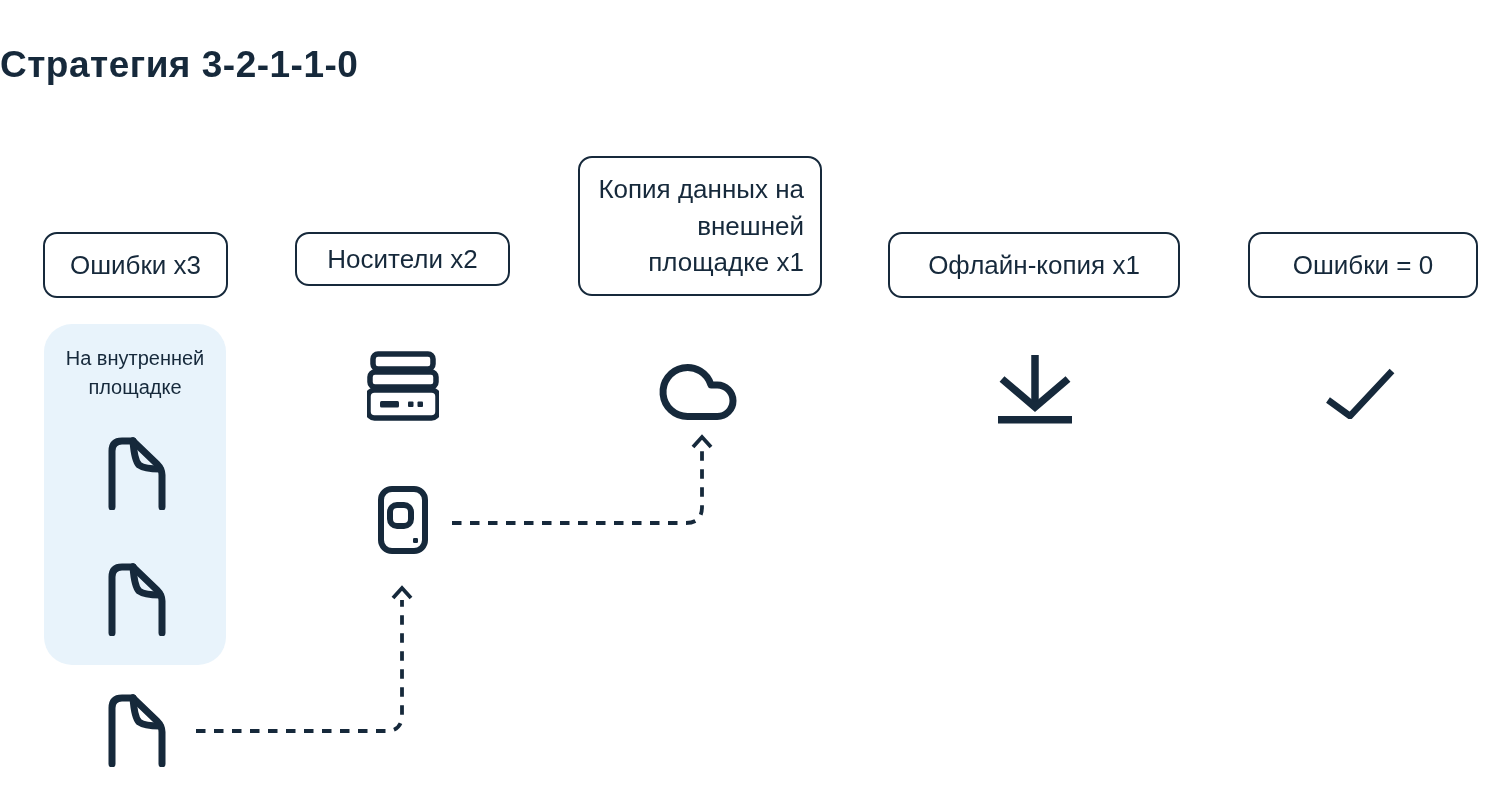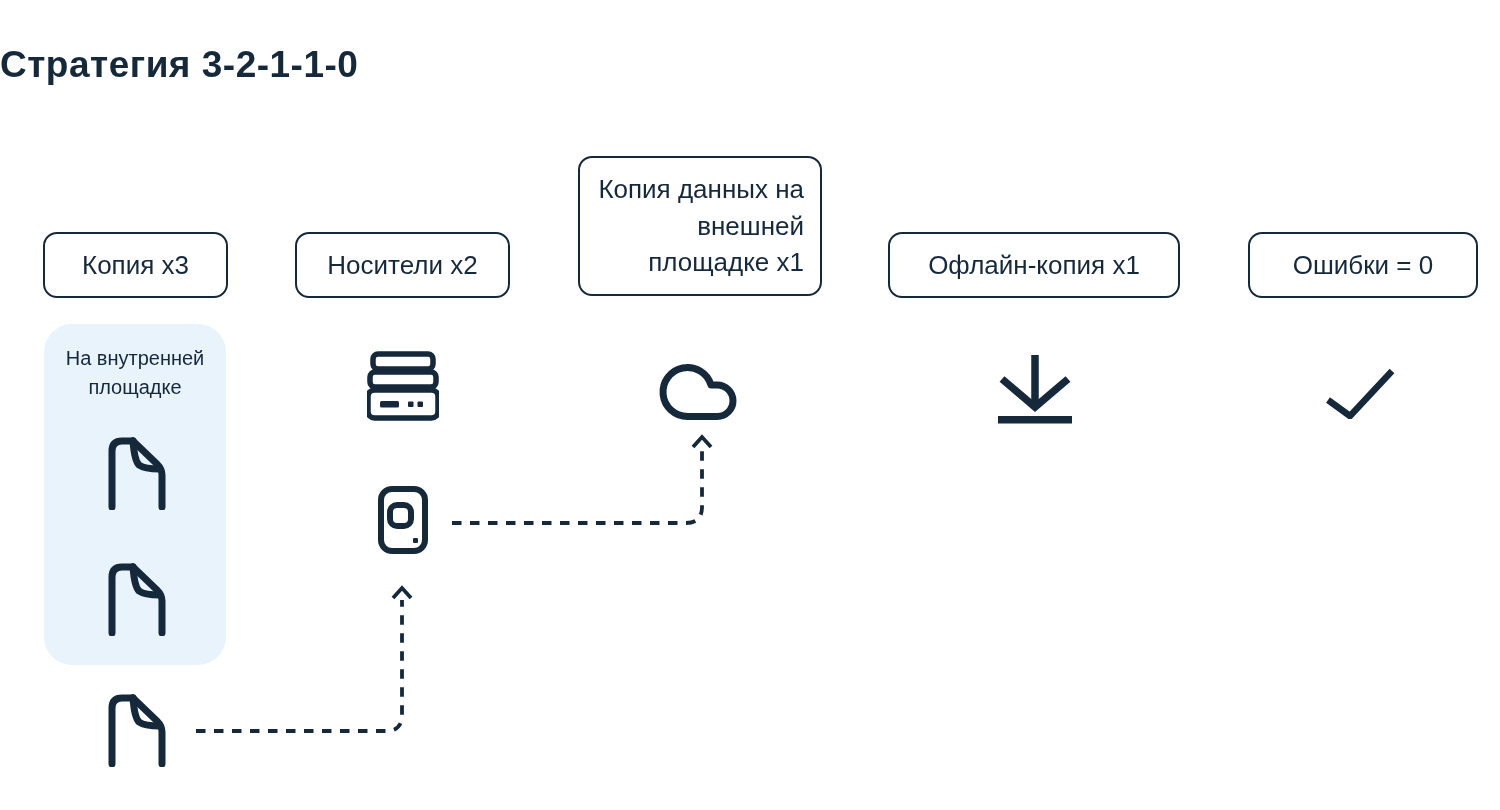--- a/index.html
+++ b/index.html
@@ -27,21 +27,21 @@
     box-sizing:border-box;
     border:2.5px solid var(--ink);
     border-radius:14px;
     display:flex;align-items:center;justify-content:center;
     text-align:right;
     font-size:26px;line-height:1.4;
     color:var(--ink);
     background:var(--bg);
   }
   .box-copies  {left:43px;  top:232px; width:185px; height:66px;}
-  .box-media   {left:295px; top:232px; width:215px; height:66px;}
+  .box-media   {left:295px; top:232px; width:215px; height:54px;}
   .box-offsite {left:578px; top:156px; width:244px; height:140px; padding:0 16px;}
   .box-offline {left:888px; top:232px; width:292px; height:66px;}
   .box-errors  {left:1248px;top:232px; width:230px; height:66px;}
   .panel{
     position:absolute;left:44px;top:324px;width:182px;height:341px;
     background:var(--panel);border-radius:28px;
   }
   .panel-label{
     position:absolute;top:20px;left:0;width:100%;
     text-align:center;font-size:20px;line-height:1.45;
@@ -70,21 +70,21 @@
       <path d="M30 7 C31 21 33 28 36 31 C40 34 47 35 57 35"></path>
     </g>
   </symbol>
 </svg>
 
 <div class="canvas">
 
   <h1 class="title">Стратегия 3-2-1-1-0</h1>
 
   <div class="lbox box-copies">
-    <span>Копия x3</span>
+    <span>Ошибки x3</span>
   </div>
   <div class="lbox box-media">
     <span>Носители x2</span>
   </div>
   <div class="lbox box-offsite">
     <span>Копия данных на внешней площадке x1</span>
   </div>
   <div class="lbox box-offline">
     <span>Офлайн-копия x1</span>
   </div>

